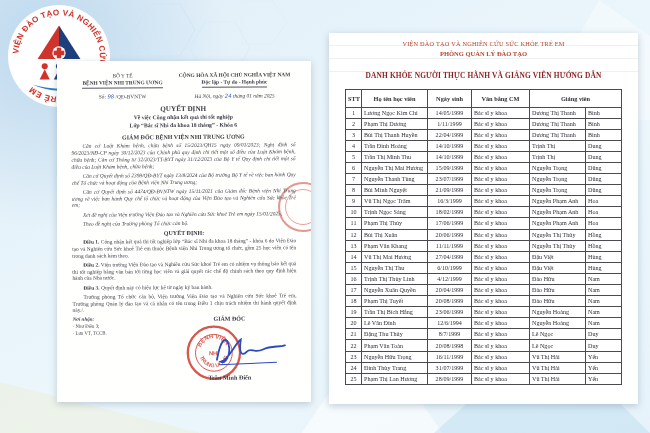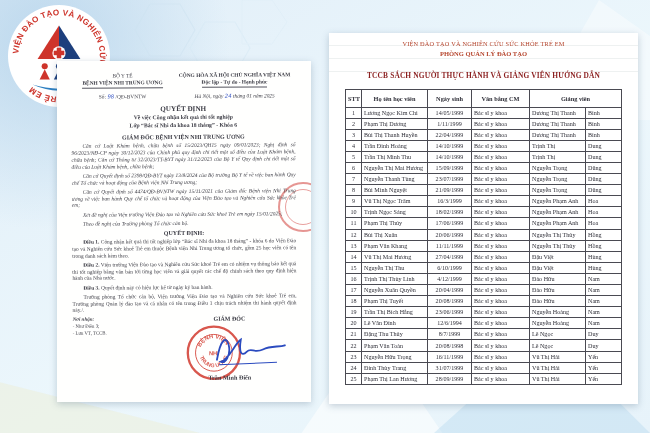--- a/index.html
+++ b/index.html
@@ -195,21 +195,21 @@
         <div class="sig-name">Trần Minh Điển</div>
       </div>
     </div>
   </div>
 </div>
 
 <div class="doc-right">
   <div class="sheet-head">
     <div class="org1">VIỆN ĐÀO TẠO VÀ NGHIÊN CỨU SỨC KHỎE TRẺ EM</div>
     <div class="org2">PHÒNG QUẢN LÝ ĐÀO TẠO</div>
-    <div class="list-title">TCCB SÁCH NGƯỜI THỰC HÀNH VÀ GIẢNG VIÊN HƯỚNG DẪN</div>
+    <div class="list-title">DANH KHỎE NGƯỜI THỰC HÀNH VÀ GIẢNG VIÊN HƯỚNG DẪN</div>
   </div>
   <table class="students">
     <colgroup>
       <col style="width:16px">
         <col style="width:66px">
         <col style="width:44px">
       <col style="width:58px">
         <col style="width:56px">
         <col style="width:36px">
     </colgroup>

